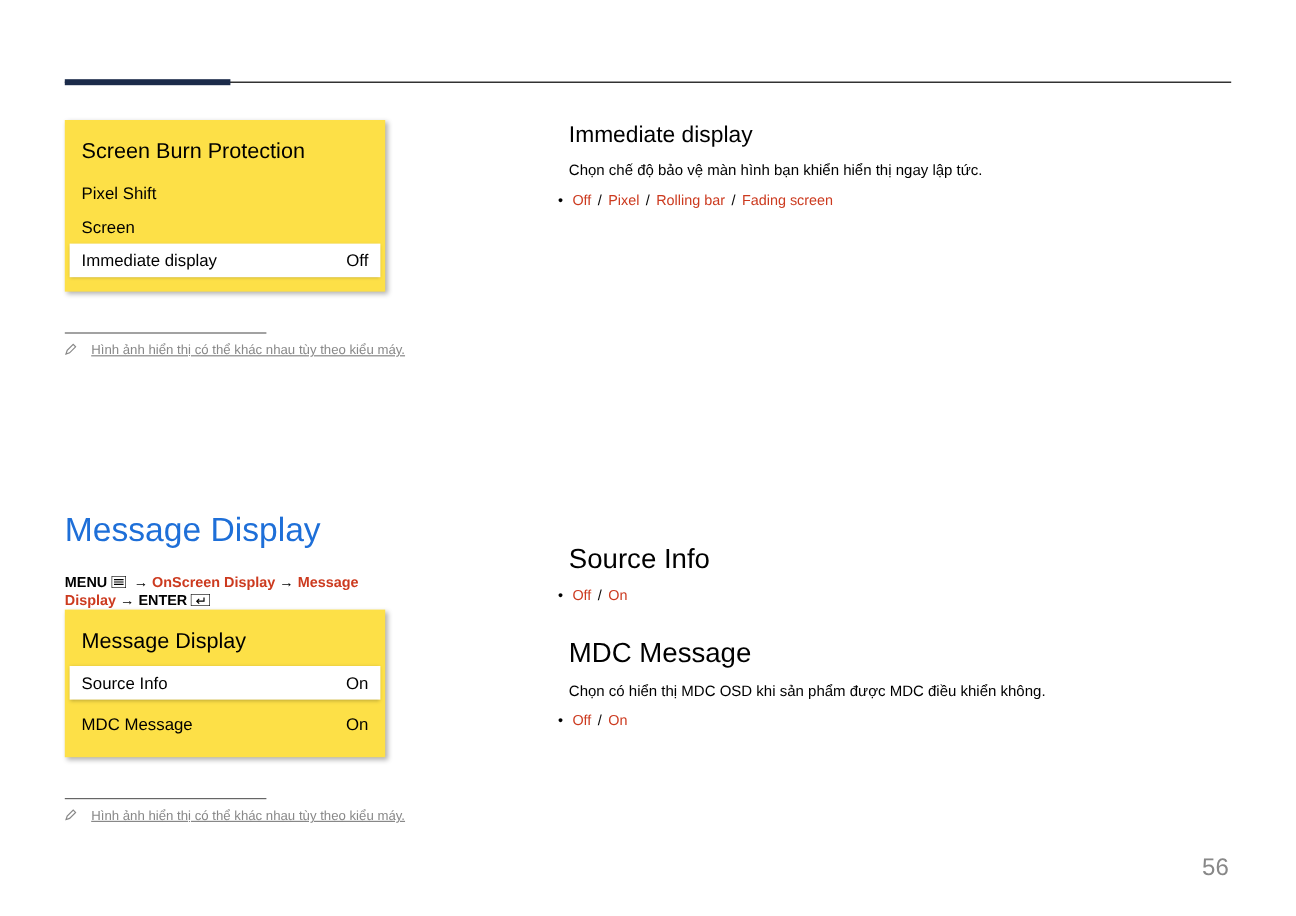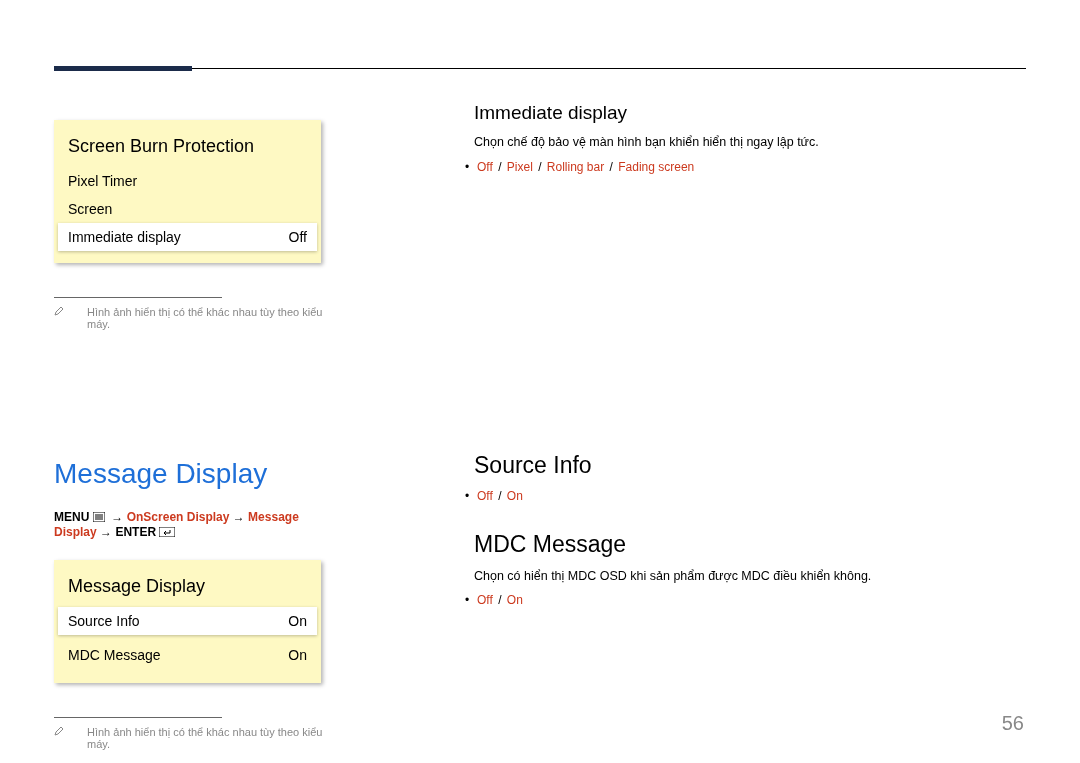--- a/index.html
+++ b/index.html
@@ -34,24 +34,23 @@
     left: 54px;
     right: 54px;
     display: flex;
     gap: 130px;
   }
   .left-col { width: 290px; flex: 0 0 290px; }
   .right-col { flex: 1 1 auto; padding-top: 2px; }
   
   .panel {
     width: 267px;
-    background: #fef9c3;
+    background: #fde047;
     box-shadow: 2px 2px 4px rgba(0,0,0,.3);
     margin-bottom: 22px;
-    margin-top: 20px;
   }
   .panel-title {
     font-size: 18px;
     padding: 16px 14px 10px 14px;
   }
   .panel-row {
     display: flex;
     justify-content: space-between;
     font-size: 14px;
     padding: 6px 14px;
@@ -68,22 +67,23 @@
   .note-rule {
     width: 168px;
     border-top: 1px solid #666;
     margin-top: 34px;
     margin-bottom: 8px;
   }
   .note {
     font-size: 11px;
     color: #888;
     display: flex;
-    gap: 23px;
+    gap: 12px;
     align-items: flex-start;
+    text-decoration: underline;
   }
   .note-icon {
     width: 10px;
     flex: 0 0 10px;
     height: 10px;
     display: inline-block;
   }
   .note-icon svg { width: 10px; height: 10px; display:block; }
   .section-blue {
     font-size: 28px;
@@ -139,21 +139,21 @@
 <div class="header-rule"></div>
 <div class="header-tab"></div>
 
 <div class="content">
 
   <div class="left-col">
 
     <div class="panel">
       <div class="panel-title">Screen Burn Protection</div>
       <div class="panel-row">
-        <span>Pixel Timer</span>
+        <span>Pixel Shift</span>
         <span></span>
       </div>
       <div class="panel-row">
         <span>Screen</span>
         <span></span>
       </div>
       <div class="panel-row selected last">
         <span>Immediate display</span>
         <span>Off</span>
       </div>

